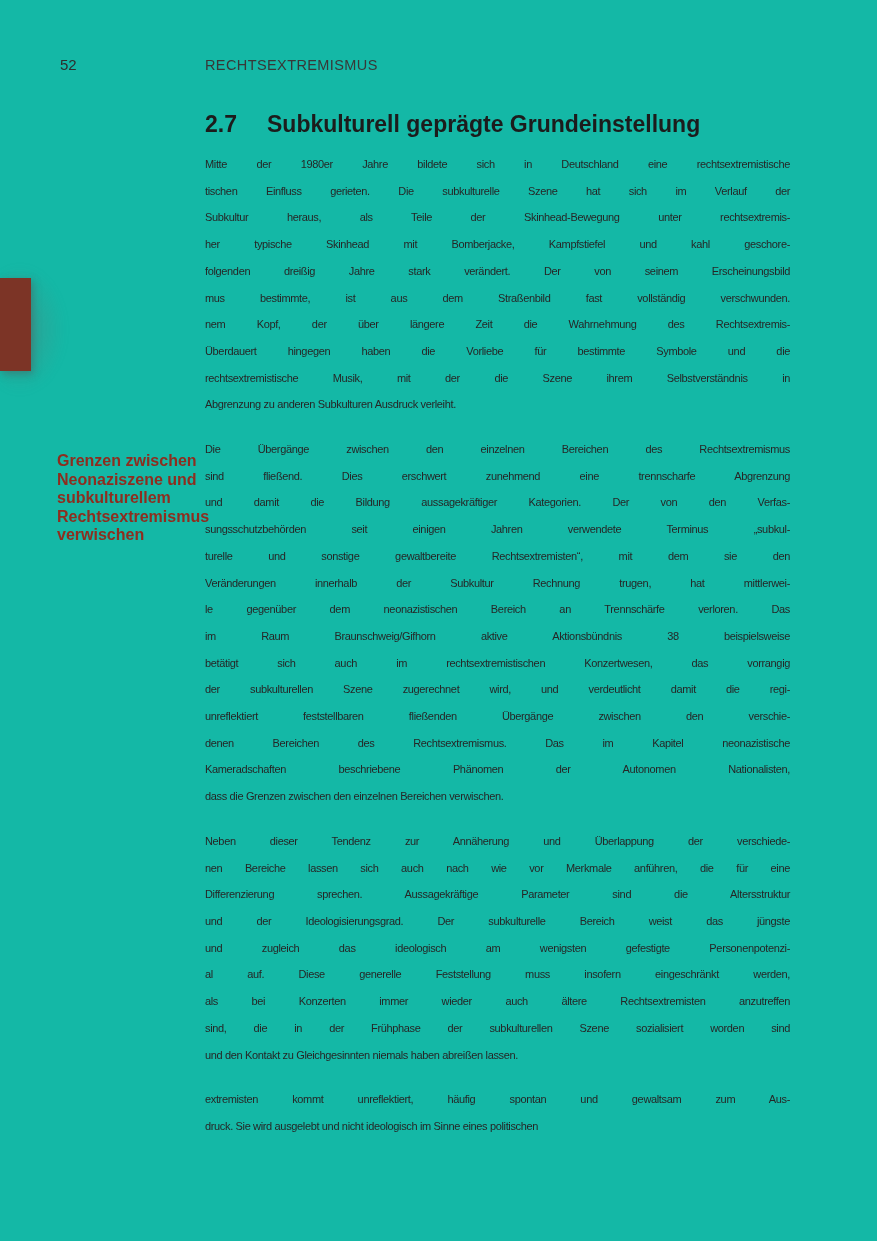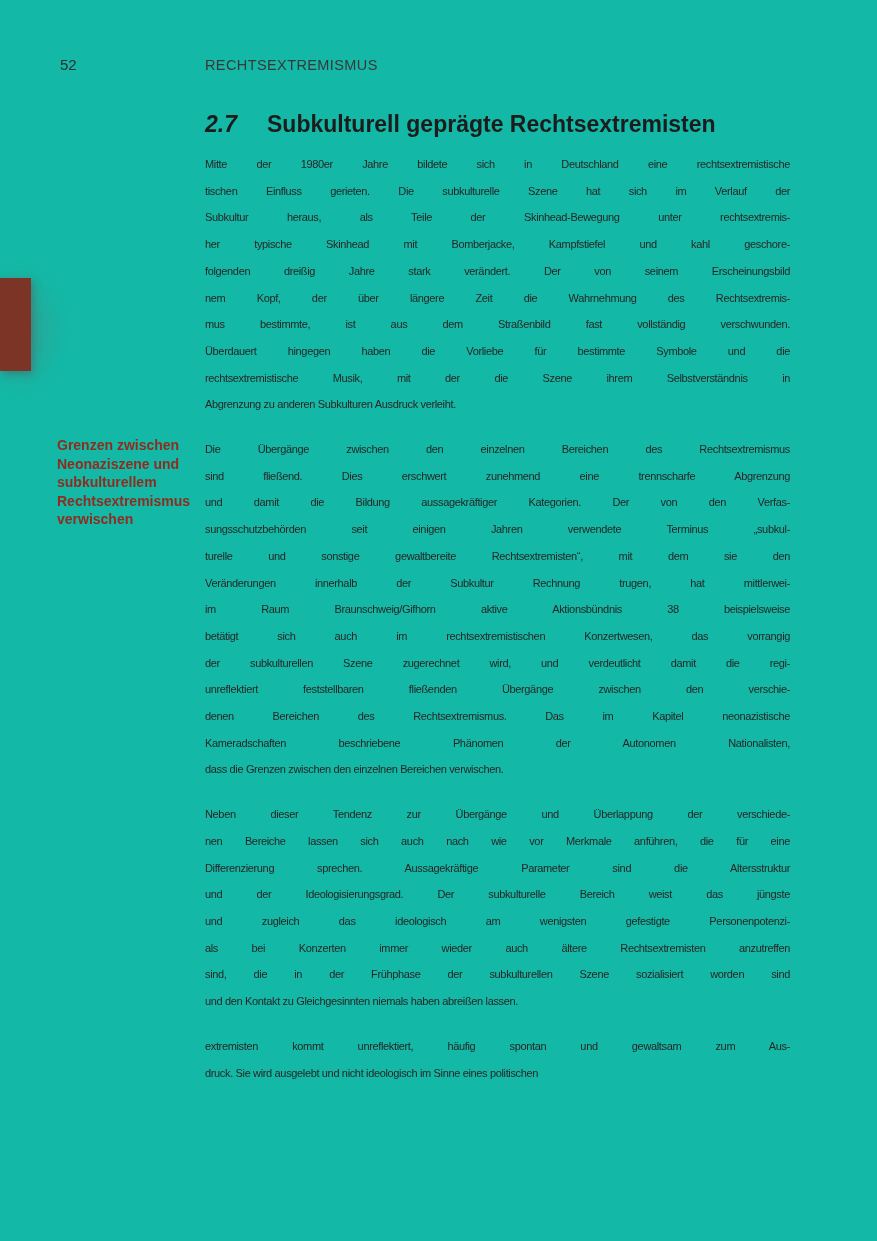--- a/index.html
+++ b/index.html
@@ -30,24 +30,24 @@
   }
   .runhead {
     position: absolute; left: 205px; top: 57px;
     font-size: 14.5px; letter-spacing: 0.4px; color: #383838;
   }
   .heading {
     position: absolute; left: 205px; top: 111px; width: 600px;
     margin: 0; font-size: 23px; font-weight: bold; color: #1c1c1c;
     display: flex;
   }
-  .heading .num { width: 62px; flex: 0 0 62px; font-style: italic; }
+  .heading .num { width: 62px; flex: 0 0 62px; }
   .margin-note {
-    position: absolute; left: 57px; top: 436px; width: 142px;
-    font-size: 14px; font-weight: bold; line-height: 18.5px;
+    position: absolute; left: 57px; top: 452px; width: 142px;
+    font-size: 16px; font-weight: bold; line-height: 18.5px;
     color: #8E2D1F;
   }
   .margin-note .line { text-align: left; }
   .body {
     position: absolute; left: 205px; top: 151px; width: 585px;
     font-size: 11px; line-height: 26.7px; letter-spacing: -0.35px;
     color: #262626;
   }
   .para { margin: 0 0 18px 0; }
   .para .line {
@@ -65,65 +65,67 @@
 
 <div class="page">
   <div class="shade"></div>
   <div class="tab"></div>
 
   <div class="pageno">52</div>
   <div class="runhead">RECHTSEXTREMISMUS</div>
 
   <h1 class="heading">
     <span class="num">2.7</span>
-    <span class="title">Subkulturell geprägte Rechtsextremisten</span>
+    <span class="title">Subkulturell geprägte Grundeinstellung</span>
   </h1>
 
   <aside class="margin-note">
       <div class="line">Grenzen zwischen</div>
       <div class="line">Neonaziszene und</div>
       <div class="line">subkulturellem</div>
       <div class="line">Rechtsextremismus</div>
       <div class="line last">verwischen</div>
     </aside>
 
   <main class="body">
     <div class="para">
         <div class="line">Mitte der 1980er Jahre bildete sich in Deutschland eine rechtsextremistische</div>
         <div class="line">tischen Einfluss gerieten. Die subkulturelle Szene hat sich im Verlauf der</div>
         <div class="line">Subkultur heraus, als Teile der Skinhead-Bewegung unter rechtsextremis-</div>
         <div class="line">her typische Skinhead mit Bomberjacke, Kampfstiefel und kahl geschore-</div>
         <div class="line">folgenden dreißig Jahre stark verändert. Der von seinem Erscheinungsbild</div>
+        <div class="line">mus bestimmte, ist aus dem Straßenbild fast vollständig verschwunden.</div>
         <div class="line">nem Kopf, der über längere Zeit die Wahrnehmung des Rechtsextremis-</div>
-        <div class="line">mus bestimmte, ist aus dem Straßenbild fast vollständig verschwunden.</div>
         <div class="line">Überdauert hingegen haben die Vorliebe für bestimmte Symbole und die</div>
         <div class="line">rechtsextremistische Musik, mit der die Szene ihrem Selbstverständnis in</div>
         <div class="line last">Abgrenzung zu anderen Subkulturen Ausdruck verleiht.</div>
       </div>
     <div class="para">
         <div class="line">Die Übergänge zwischen den einzelnen Bereichen des Rechtsextremismus</div>
         <div class="line">sind fließend. Dies erschwert zunehmend eine trennscharfe Abgrenzung</div>
         <div class="line">und damit die Bildung aussagekräftiger Kategorien. Der von den Verfas-</div>
         <div class="line">sungsschutzbehörden seit einigen Jahren verwendete Terminus „subkul-</div>
         <div class="line">turelle und sonstige gewaltbereite Rechtsextremisten“, mit dem sie den</div>
         <div class="line">Veränderungen innerhalb der Subkultur Rechnung trugen, hat mittlerwei-</div>
+        <div class="line">le gegenüber dem neonazistischen Bereich an Trennschärfe verloren. Das</div>
         <div class="line">im Raum Braunschweig/Gifhorn aktive Aktionsbündnis 38 beispielsweise</div>
         <div class="line">betätigt sich auch im rechtsextremistischen Konzertwesen, das vorrangig</div>
         <div class="line">der subkulturellen Szene zugerechnet wird, und verdeutlicht damit die regi-</div>
         <div class="line">unreflektiert feststellbaren fließenden Übergänge zwischen den verschie-</div>
         <div class="line">denen Bereichen des Rechtsextremismus. Das im Kapitel neonazistische</div>
         <div class="line">Kameradschaften beschriebene Phänomen der Autonomen Nationalisten,</div>
         <div class="line last">dass die Grenzen zwischen den einzelnen Bereichen verwischen.</div>
       </div>
     <div class="para">
-        <div class="line">Neben dieser Tendenz zur Übergänge und Überlappung der verschiede-</div>
+        <div class="line">Neben dieser Tendenz zur Annäherung und Überlappung der verschiede-</div>
         <div class="line">nen Bereiche lassen sich auch nach wie vor Merkmale anführen, die für eine</div>
         <div class="line">Differenzierung sprechen. Aussagekräftige Parameter sind die Altersstruktur</div>
         <div class="line">und der Ideologisierungsgrad. Der subkulturelle Bereich weist das jüngste</div>
         <div class="line">und zugleich das ideologisch am wenigsten gefestigte Personenpotenzi-</div>
+        <div class="line">al auf. Diese generelle Feststellung muss insofern eingeschränkt werden,</div>
         <div class="line">als bei Konzerten immer wieder auch ältere Rechtsextremisten anzutreffen</div>
         <div class="line">sind, die in der Frühphase der subkulturellen Szene sozialisiert worden sind</div>
         <div class="line last">und den Kontakt zu Gleichgesinnten niemals haben abreißen lassen.</div>
       </div>
     <div class="para">
         <div class="line">extremisten kommt unreflektiert, häufig spontan und gewaltsam zum Aus-</div>
         <div class="line last">druck. Sie wird ausgelebt und nicht ideologisch im Sinne eines politischen</div>
       </div>
   </main>
 </div>

